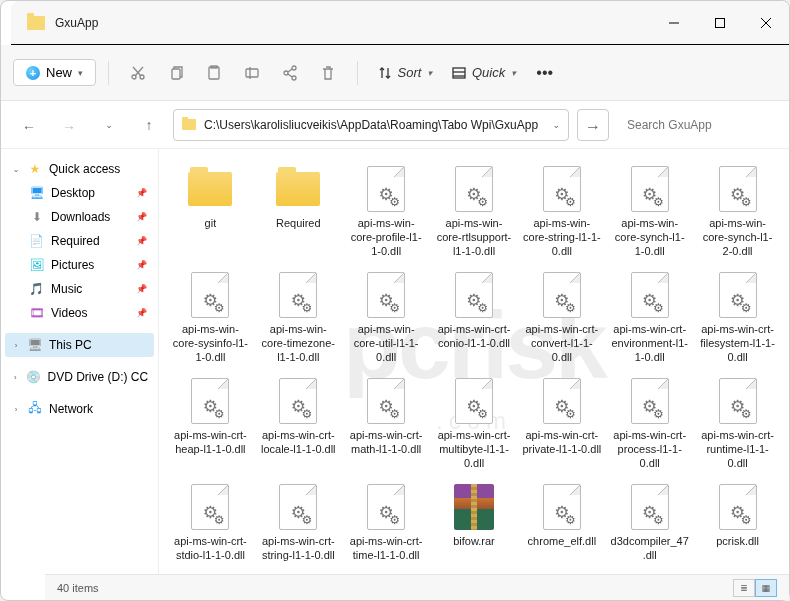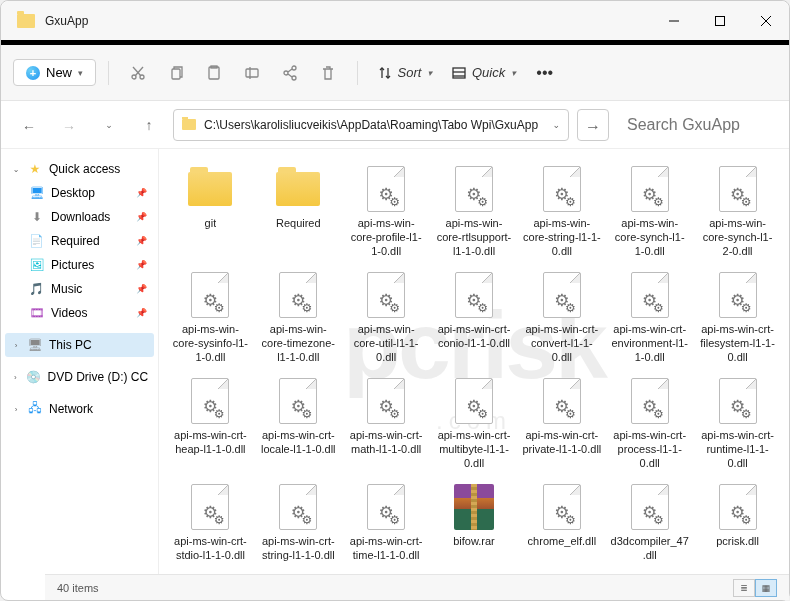--- a/index.html
+++ b/index.html
@@ -1,18 +1,18 @@
 <!DOCTYPE html>
 <html><head>
 <meta charset="utf-8">
 <style>
 * { margin: 0; padding: 0; box-sizing: border-box; font-family: 'Segoe UI', Tahoma, sans-serif; }
 body { background: #f0f0f0; width: 790px; height: 601px; overflow: hidden; }
 .window { width: 790px; height: 601px; background: #fff; border: 1px solid #ccc; border-radius: 8px; display: flex; flex-direction: column; position: relative; }
-.titlebar { height: 44px; display: flex; align-items: center; padding: 0 0 0 16px; background: #f7f7f7; border-bottom: 5px solid #000000; border-radius: 8px 8px 0 0; }
+.titlebar { height: 44px; display: flex; align-items: center; padding: 0 0 0 16px; background: #f7f7f7; border-bottom: 1px solid #000000; border-radius: 8px 8px 0 0; margin-left: 10px; }
 .title-icon { width: 18px; height: 14px; background: #f8d775; border-radius: 1px; margin-right: 10px; position: relative; }
 .title-icon::before { content:''; position:absolute; top:-3px; left:0; width:7px; height:3px; background:#f8d775; border-radius:1px 1px 0 0; }
 .title-text { font-size: 12px; color: #222; flex: 1; }
 .winbtns { display: flex; height: 100%; }
 .winbtn { width: 46px; height: 100%; display: flex; align-items: center; justify-content: center; cursor: pointer; }
 .winbtn svg { width: 10px; height: 10px; }
 
 .toolbar { height: 56px; display: flex; align-items: center; padding: 0 12px; border-bottom: 1px solid #e5e5e5; gap: 4px; background: #f7f7f7; }
 .newbtn { display: flex; align-items: center; gap: 6px; border: 1px solid #d0d0d0; border-radius: 4px; padding: 5px 12px; font-size: 13px; cursor: pointer; background: #fff; }
 .newbtn .plus { width: 14px; height: 14px; border-radius: 50%; background: radial-gradient(circle at 30% 30%, #6bcff6, #2196f3); display: flex; align-items: center; justify-content: center; color: #fff; font-size: 11px; font-weight: bold; }
@@ -23,21 +23,21 @@
 .dropbtn svg { width: 14px; height: 14px; }
 .chev { font-size: 9px; color: #666; }
 
 .navbar { height: 48px; display: flex; align-items: center; padding: 0 12px; gap: 8px; background: #fff; border-bottom: 1px solid #eee; }
 .navarrow { width: 32px; height: 32px; display: flex; align-items: center; justify-content: center; cursor: pointer; border-radius: 4px; color: #666; font-size: 14px; }
 .navarrow.disabled { color: #bbb; cursor: default; }
 .addressbar { flex: 1; height: 32px; border: 1px solid #ccc; border-radius: 4px; display: flex; align-items: center; padding: 0 8px; font-size: 12px; color: #222; background: #fff; }
 .abicon { width: 14px; height: 11px; background: #f8d775; border-radius: 1px; margin-right: 8px; position: relative; flex-shrink: 0; }
 .abicon::before { content:''; position:absolute; top:-2px; left:0; width:6px; height:2px; background:#f8d775; }
 .searchbtn { width: 32px; height: 32px; border: 1px solid #ccc; border-radius: 4px; display: flex; align-items: center; justify-content: center; cursor: pointer; color: #666; }
-.searchbox { width: 160px; height: 32px; border: none; padding: 0 10px; font-size: 16px; color: #b91c1c; outline: none; }
+.searchbox { width: 160px; height: 32px; border: none; padding: 0 10px; font-size: 12px; color: #b91c1c; outline: none; }
 
 .body { flex: 1; display: flex; overflow: hidden; }
 .sidebar { width: 158px; border-right: 1px solid #eee; padding: 8px 4px; overflow-y: auto; font-size: 12px; }
 .navitem { display: flex; align-items: center; gap: 6px; padding: 4px 6px; cursor: pointer; border-radius: 3px; }
 .navitem.active { background: #d8ebf9; }
 .navitem.sub { padding-left: 24px; }
 .expander { width: 10px; font-size: 8px; color: #666; text-align: center; }
 .navicon { width: 16px; height: 16px; display: flex; align-items: center; justify-content: center; flex-shrink: 0; }
 .pin { margin-left: auto; color: #999; font-size: 9px; }
 

